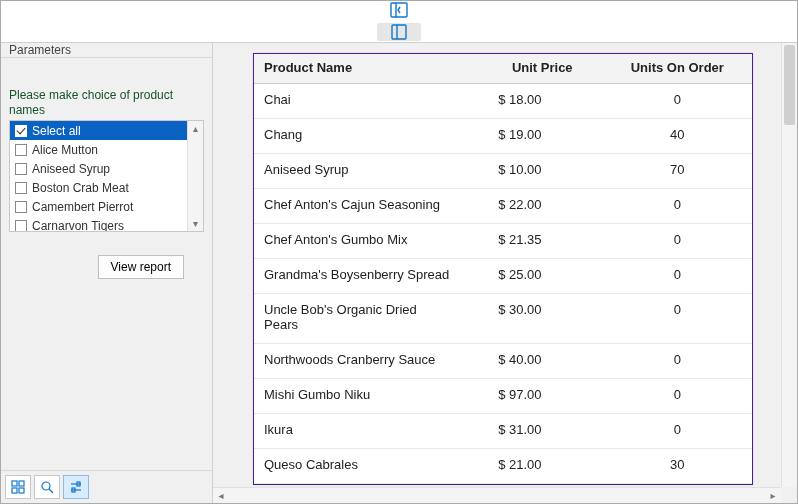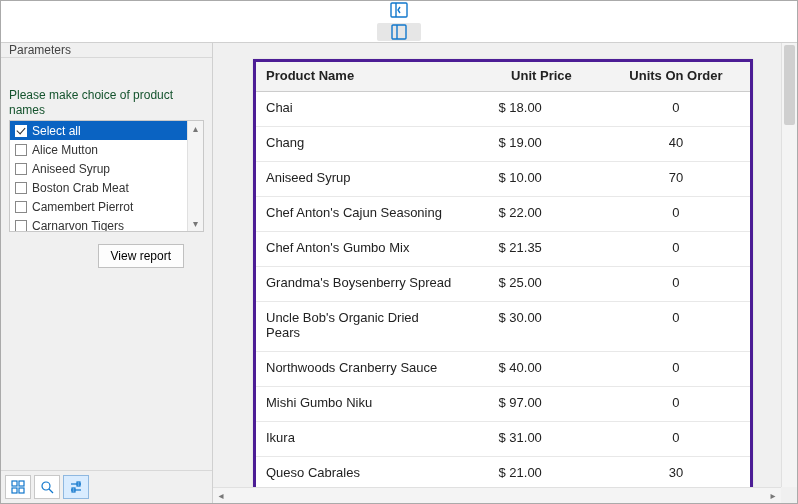--- a/index.html
+++ b/index.html
@@ -141,20 +141,21 @@
     display: flex;
     justify-content: flex-end;
     padding: 12px 20px 0 0;
   }
   .view-report {
     background: #fdfdfd;
     border: 1px solid #c0c0c0;
     padding: 4px 12px;
     font-size: 12px;
     cursor: pointer;
+    margin-top: 11px;
   }
   .sidebar-footer {
     position: absolute;
     bottom: 0;
     left: 0;
     right: 0;
     border-top: 1px solid #d8d8d8;
     display: flex;
     gap: 3px;
     padding: 4px;
@@ -173,25 +174,25 @@
   .footer-btn.active { background: #d9ecff; border-color: #8fb8e0; }
   .footer-btn svg { stroke: #1177cc; fill: none; stroke-width: 1.2; }
   .viewer {
     flex: 1;
     background: #f0f0f0;
     position: relative;
     overflow: hidden;
   }
   .page {
     position: absolute;
-    top: 16px;
+    top: 10px;
     left: 40px;
     width: 500px;
     background: #fff;
-    border: 3px solid #4c1d95;
+    border: 1px solid #4c1d95;
     box-shadow: 0 0 2px rgba(0,0,0,0.1);
     min-height: 430px;
   }
   .report-table {
     width: 100%;
     border-collapse: collapse;
     font-size: 13px;
   }
   .report-table th {
     text-align: left;

